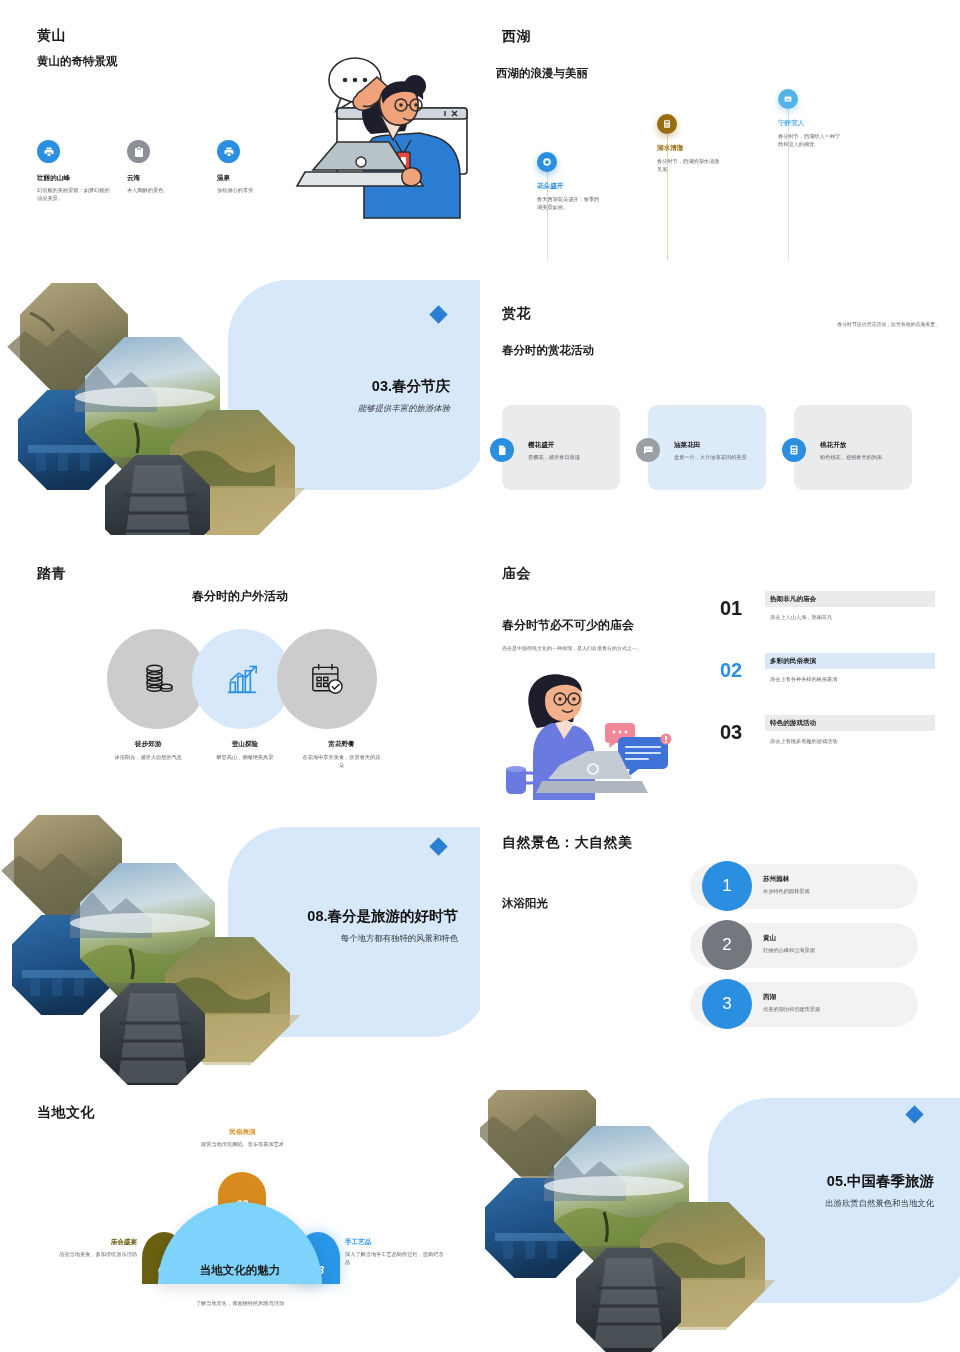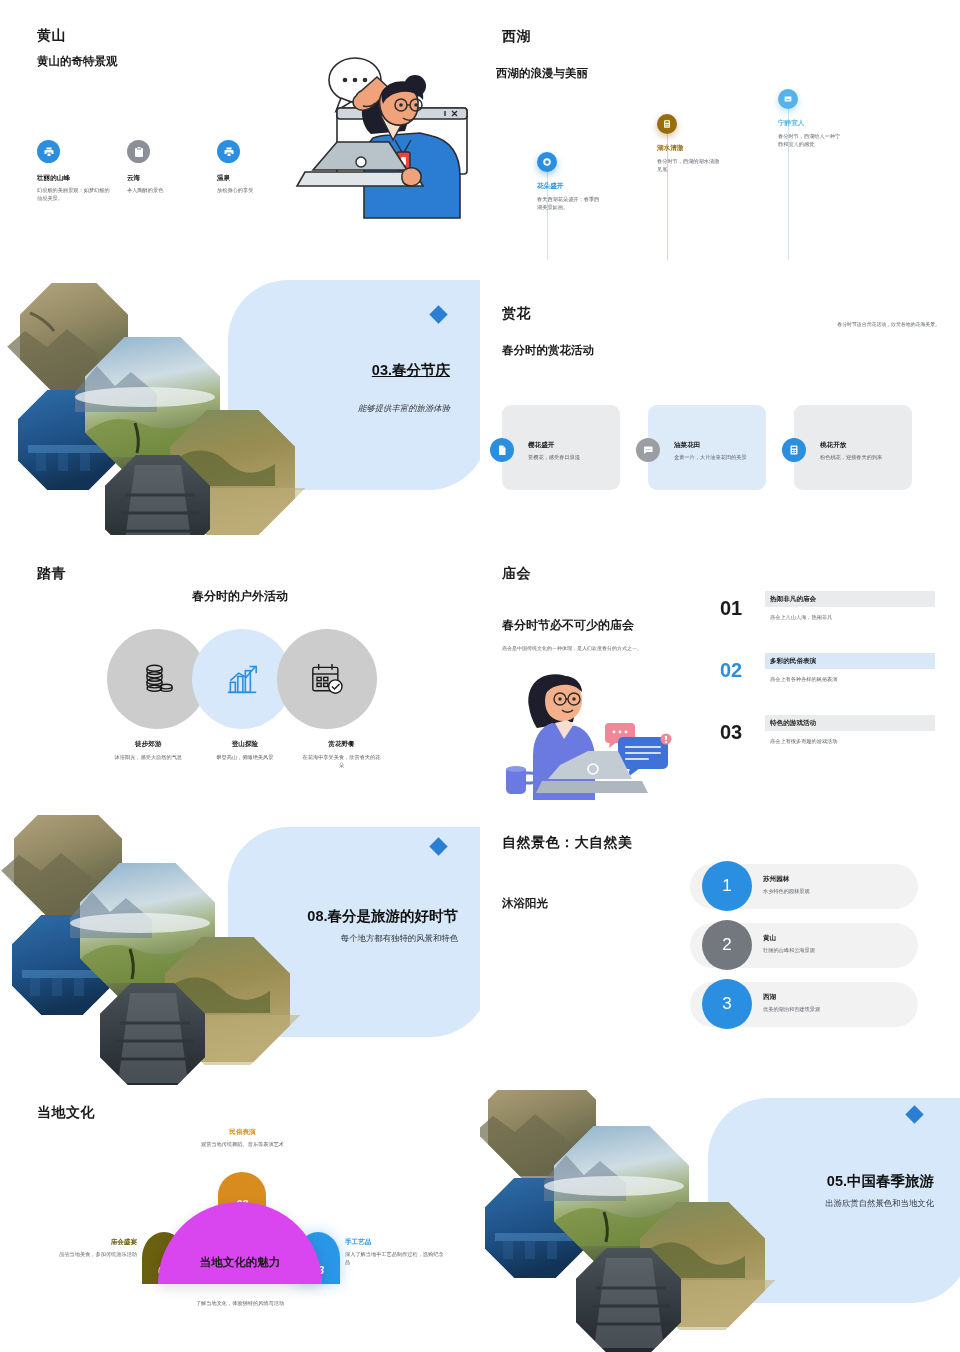--- a/index.html
+++ b/index.html
@@ -90,22 +90,22 @@
   .zr-pill { position: absolute; left: 0; top: 0; width: 228px; height: 45px; background: #f2f2f3; border-radius: 23px; }
   .zr-circ { position: absolute; left: 12px; top: -3px; width: 50px; height: 50px; border-radius: 50%; display:flex; align-items:center; justify-content:center; color: #fff; font-size: 17px; font-weight: 400; }
   .zr-txt { position: absolute; left: 73px; top: 11px; }
   .zr-txt .d { margin-top: 3px; }
 
   
   #slide-wenhua { left: 0; top: 1090px; width: 480px; height: 262px; }
   #slide-wenhua .s-title { position: absolute; left: 37px; top: 14px; }
   .wh-diagram { position: absolute; left: 0; top: 30px; width: 480px; height: 190px; }
   .wh-center { position: absolute; left: 158px; top: 82px; width: 164px; height: 82px;
-    background: #d946ef; border-radius: 82px 82px 0 0; box-shadow: 0 4px 14px rgba(0,0,0,.13);
-    display:flex; align-items:flex-end; justify-content:center; padding-bottom: 14px; }
+    background: #7dd3fc; border-radius: 82px 82px 0 0; box-shadow: 0 4px 14px rgba(0,0,0,.13);
+    display:flex; align-items:flex-end; justify-content:center; padding-bottom: 6px; }
   .wh-center span { font-size: 11.5px; font-weight: 700; }
   .wh-lobe { position: absolute; border-radius: 50% 50% 0 0; display:flex; align-items:flex-end; justify-content:center; padding-bottom: 8px; color: #fff; font-style: italic; font-weight: 700; font-size: 11px; }
   .wh-label { position: absolute; }
   .wh-label .h { font-size: 6.6px; font-weight: 700; }
   .wh-label .d { font-size: 5.2px; line-height: 1.55; color: #5d6066; margin-top: 3px; }
   .wh-foot { position: absolute; left: 0; right: 0; top: 210px; text-align: center; font-size: 5.2px; color: #5d6066; }
 
   
   .divider { overflow: hidden; }
   #slide-div3 { left: 0; top: 265px; width: 480px; height: 270px; }
@@ -574,21 +574,21 @@
             <stop offset="1" stop-color="#22282c"></stop>
           </linearGradient>
         </defs>
       <rect width="105" height="105" fill="url(#g3e)" transform="rotate(-45 52.5 52.5)"></rect>
       <g transform="rotate(-45 52.5 52.5)" opacity=".5">
           <path d="M30 10l-12 90h70l-12-90z" fill="#6d757a"></path>
           <path d="M20 40h70M16 58h78M12 76h86" stroke="#2c3236" stroke-width="3"></path>
         </g>
     </svg>
 
-    <div class="dv-title" style="right:30px; top:96px;text-decoration:underline;">03.春分节庆</div>
+    <div class="dv-title" style="right:30px; top:112px;">03.春分节庆</div>
     <div class="dv-sub" style="right:30px; top:138px;font-style:italic;">能够提供丰富的旅游体验</div>
   </div>
 
   <div class="slide divider" id="slide-div4">
     <div class="dv-blue" style="left:228px; top:12px; width:262px; height:210px;"></div>
     <div class="dv-dia" style="left:432px; top:25px;"></div>
 
     <svg class="tile" style="left:14px; top:-8px; width:108px; height:108px;" viewBox="0 0 108 108">
       <rect width="108" height="108" fill="url(#g3a)" transform="rotate(-45 54 54)"></rect>
       <g transform="rotate(-45 54 54)">

